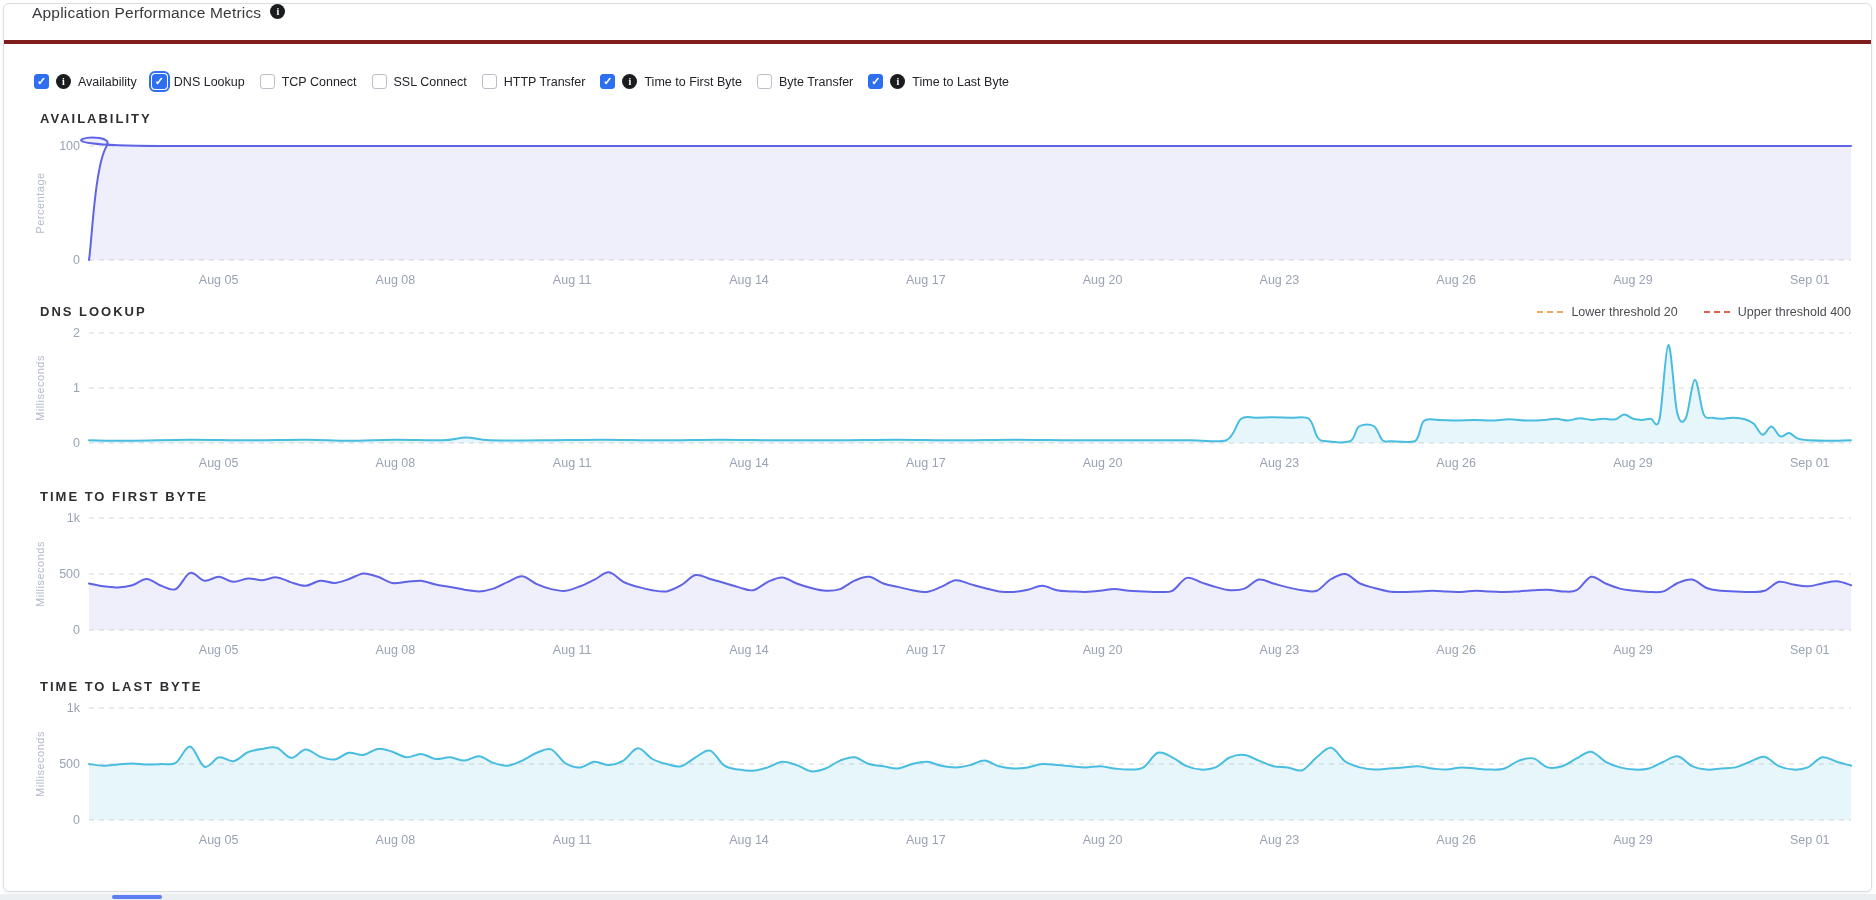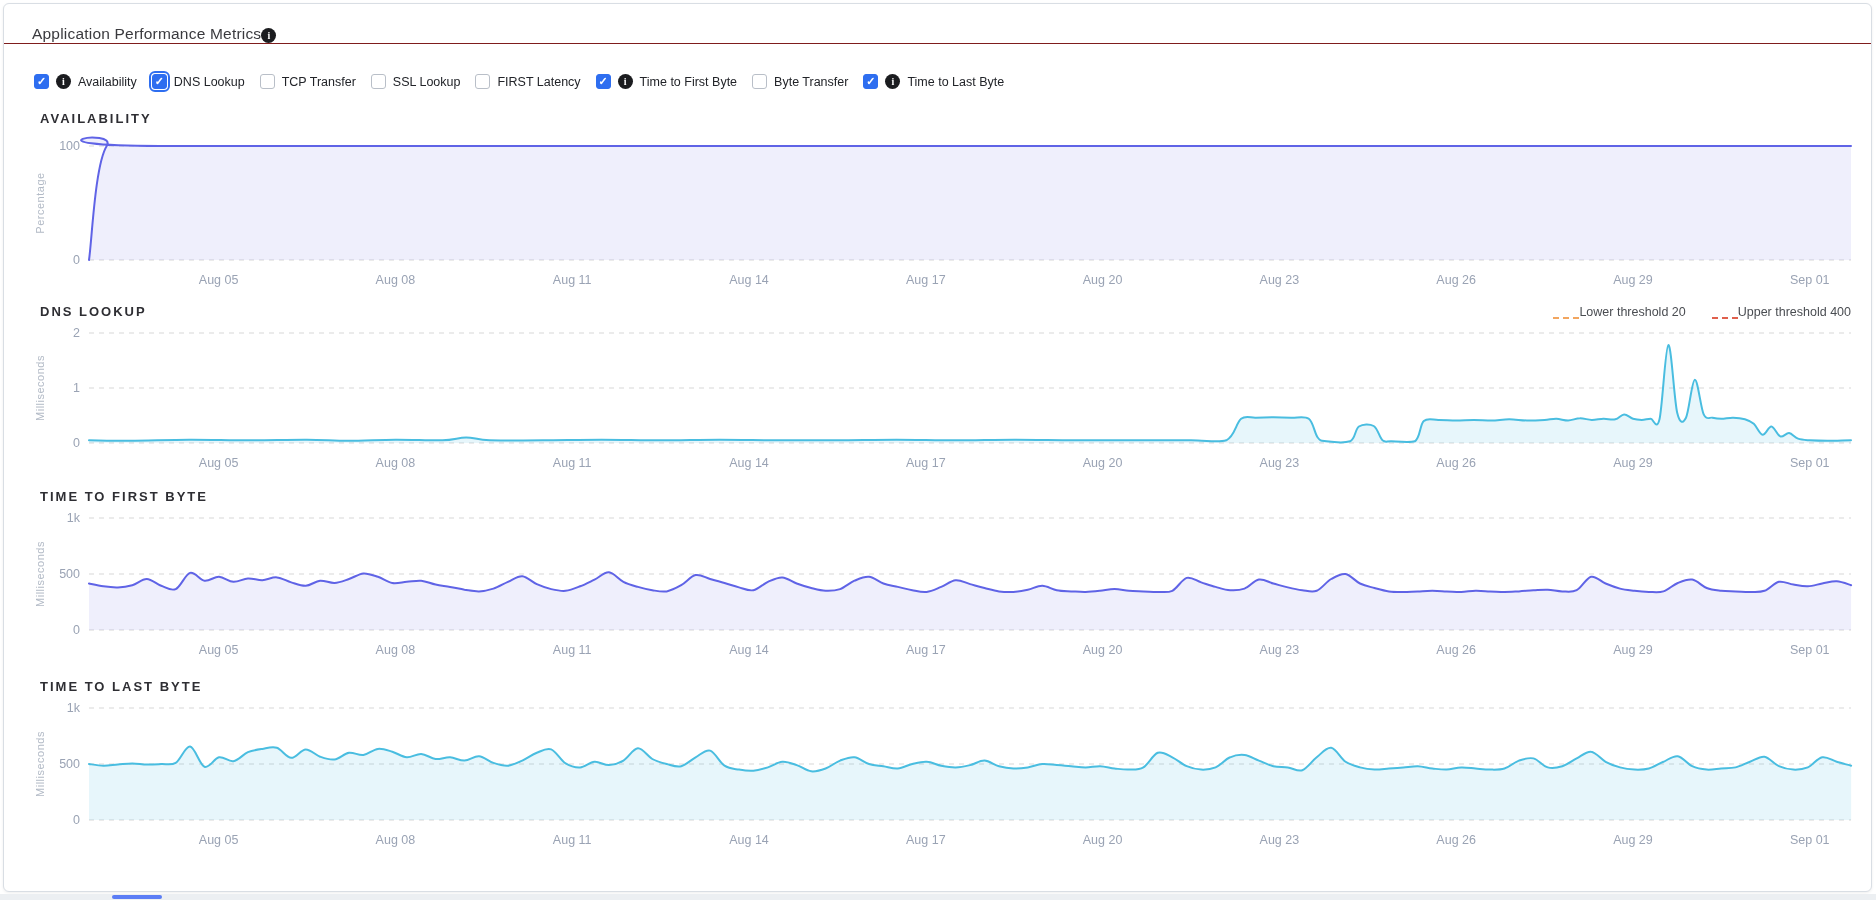--- a/index.html
+++ b/index.html
@@ -1,43 +1,43 @@
 <!DOCTYPE html>
 <html><head>
 <meta charset="utf-8">
 <style>
   * { margin:0; padding:0; box-sizing:border-box; }
   html,body { width:1876px; height:900px; overflow:hidden; background:#ffffff;
               font-family:"Liberation Sans", sans-serif; }
   .card { position:absolute; left:3px; top:3px; width:1869px; height:889px;
           background:#fff; border:1px solid #d9dee4; border-radius:6px;
           box-shadow:0 1px 3px rgba(0,0,0,.07); overflow:hidden; }
-  .card-header { display:flex; align-items:flex-end; height:40px;
-                 padding:0 28px; border-bottom:1px solid #7f1d1d; }
+  .card-header { display:flex; align-items:flex-start; gap:9px; height:40px;
+                 padding:0 28px; border-bottom:4px solid #7f1d1d; }
   .card-title { font-size:15.5px; color:#3a3a3e; font-weight:400; letter-spacing:.2px; }
   .info-icon { display:inline-flex; align-items:center; justify-content:center;
                width:15px; height:15px; border-radius:50%; background:#1b1c1f;
                color:#fff; font-size:10px; font-weight:700;
                font-family:"Liberation Serif", serif; flex:0 0 auto; }
   .toolbar { display:flex; align-items:center; gap:15px; padding:30px 0 10px 30px; }
   .metric { display:inline-flex; align-items:center; gap:7px; cursor:pointer; }
   .cbox { width:15px; height:15px; border-radius:3px; border:1px solid #b9bfc8;
           background:#fff; display:inline-flex; align-items:center; justify-content:center; }
   .cbox.checked { background:#2e6ef0; border-color:#2e6ef0; color:#fff;
                   font-size:11px; line-height:1; font-weight:700; }
   .cbox.focused { outline:2px solid #2e6ef0; outline-offset:1.5px; }
   .metric-label { font-size:12.5px; color:#222429; }
   .section-head { display:flex; align-items:center; justify-content:space-between;
                   padding:0 20px 0 36px; }
   .section-title { font-size:13px; font-weight:700; letter-spacing:2px;
                    color:#2e2e33; text-transform:uppercase; }
   .sh-1 { margin-top:12px; } .sh-2 { margin-top:8px; }
   .sh-3 { margin-top:10px; } .sh-4 { margin-top:10px; }
   .legend { display:flex; align-items:center; gap:26px; }
-  .legend-item { display:flex; align-items:flex-end; }
+  .legend-item { display:flex; align-items:center; gap:8px; }
   .legend-dash { width:26px; height:0; border-top:2px dashed currentColor; }
   .legend-label { font-size:12.5px; color:#4a4d52; }
   svg.chart { display:block; }
   .scroll-track { position:absolute; left:0; bottom:0; width:1876px; height:6px;
                   background:#eceff2; }
   .scroll-thumb { position:absolute; left:112px; top:1px; width:50px; height:4px;
                   border-radius:2px; background:#5b7df5; }
 </style>
 </head>
 <body>
@@ -54,29 +54,29 @@
         <span class="cbox checked">✓</span>
         <span class="info-icon">i</span>
         <span class="metric-label">Availability</span>
       </label>
       <label class="metric">
         <span class="cbox checked focused">✓</span>
         <span class="metric-label">DNS Lookup</span>
       </label>
       <label class="metric">
         <span class="cbox"></span>
-        <span class="metric-label">TCP Transfer</span>
-      </label>
-      <label class="metric">
-        <span class="cbox"></span>
-        <span class="metric-label">SSL Lookup</span>
-      </label>
-      <label class="metric">
-        <span class="cbox"></span>
-        <span class="metric-label">FIRST Latency</span>
+        <span class="metric-label">TCP Connect</span>
+      </label>
+      <label class="metric">
+        <span class="cbox"></span>
+        <span class="metric-label">SSL Connect</span>
+      </label>
+      <label class="metric">
+        <span class="cbox"></span>
+        <span class="metric-label">HTTP Transfer</span>
       </label>
       <label class="metric">
         <span class="cbox checked">✓</span>
         <span class="info-icon">i</span>
         <span class="metric-label">Time to First Byte</span>
       </label>
       <label class="metric">
         <span class="cbox"></span>
         <span class="metric-label">Byte Transfer</span>
       </label>

